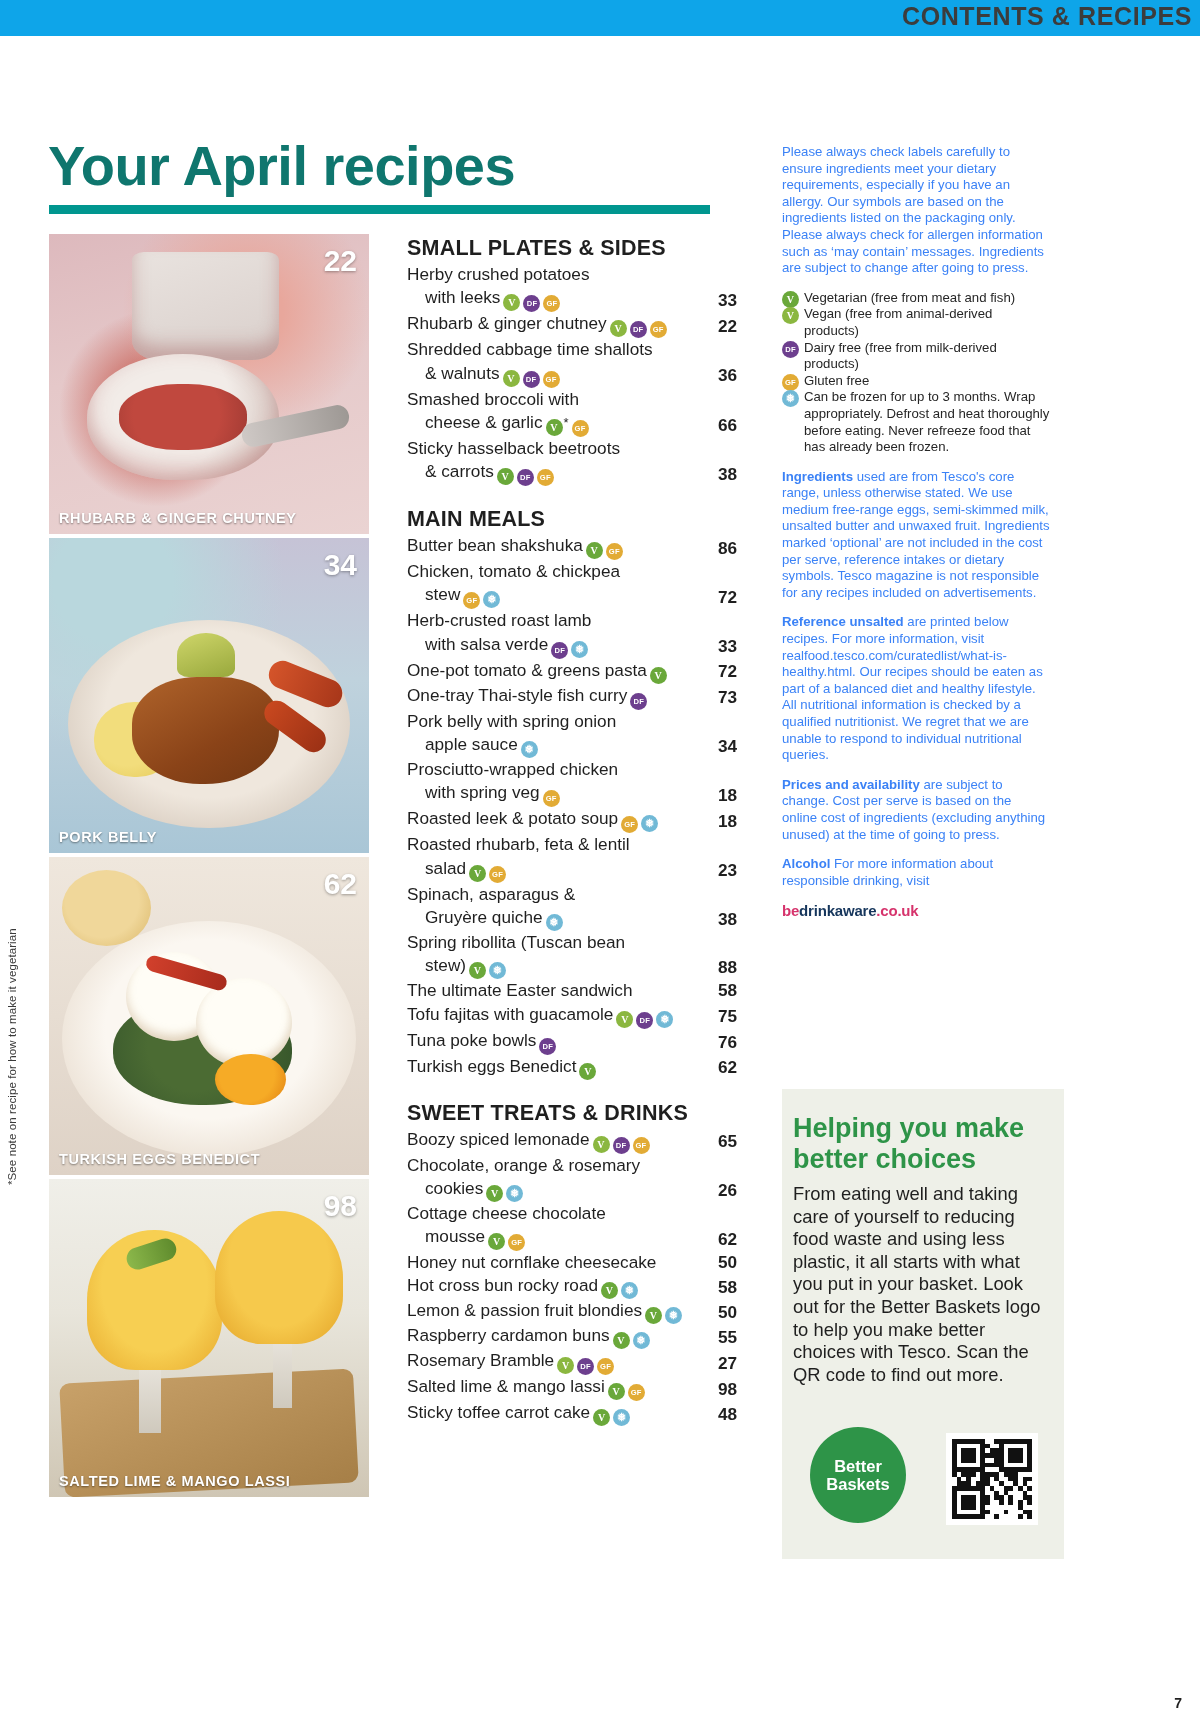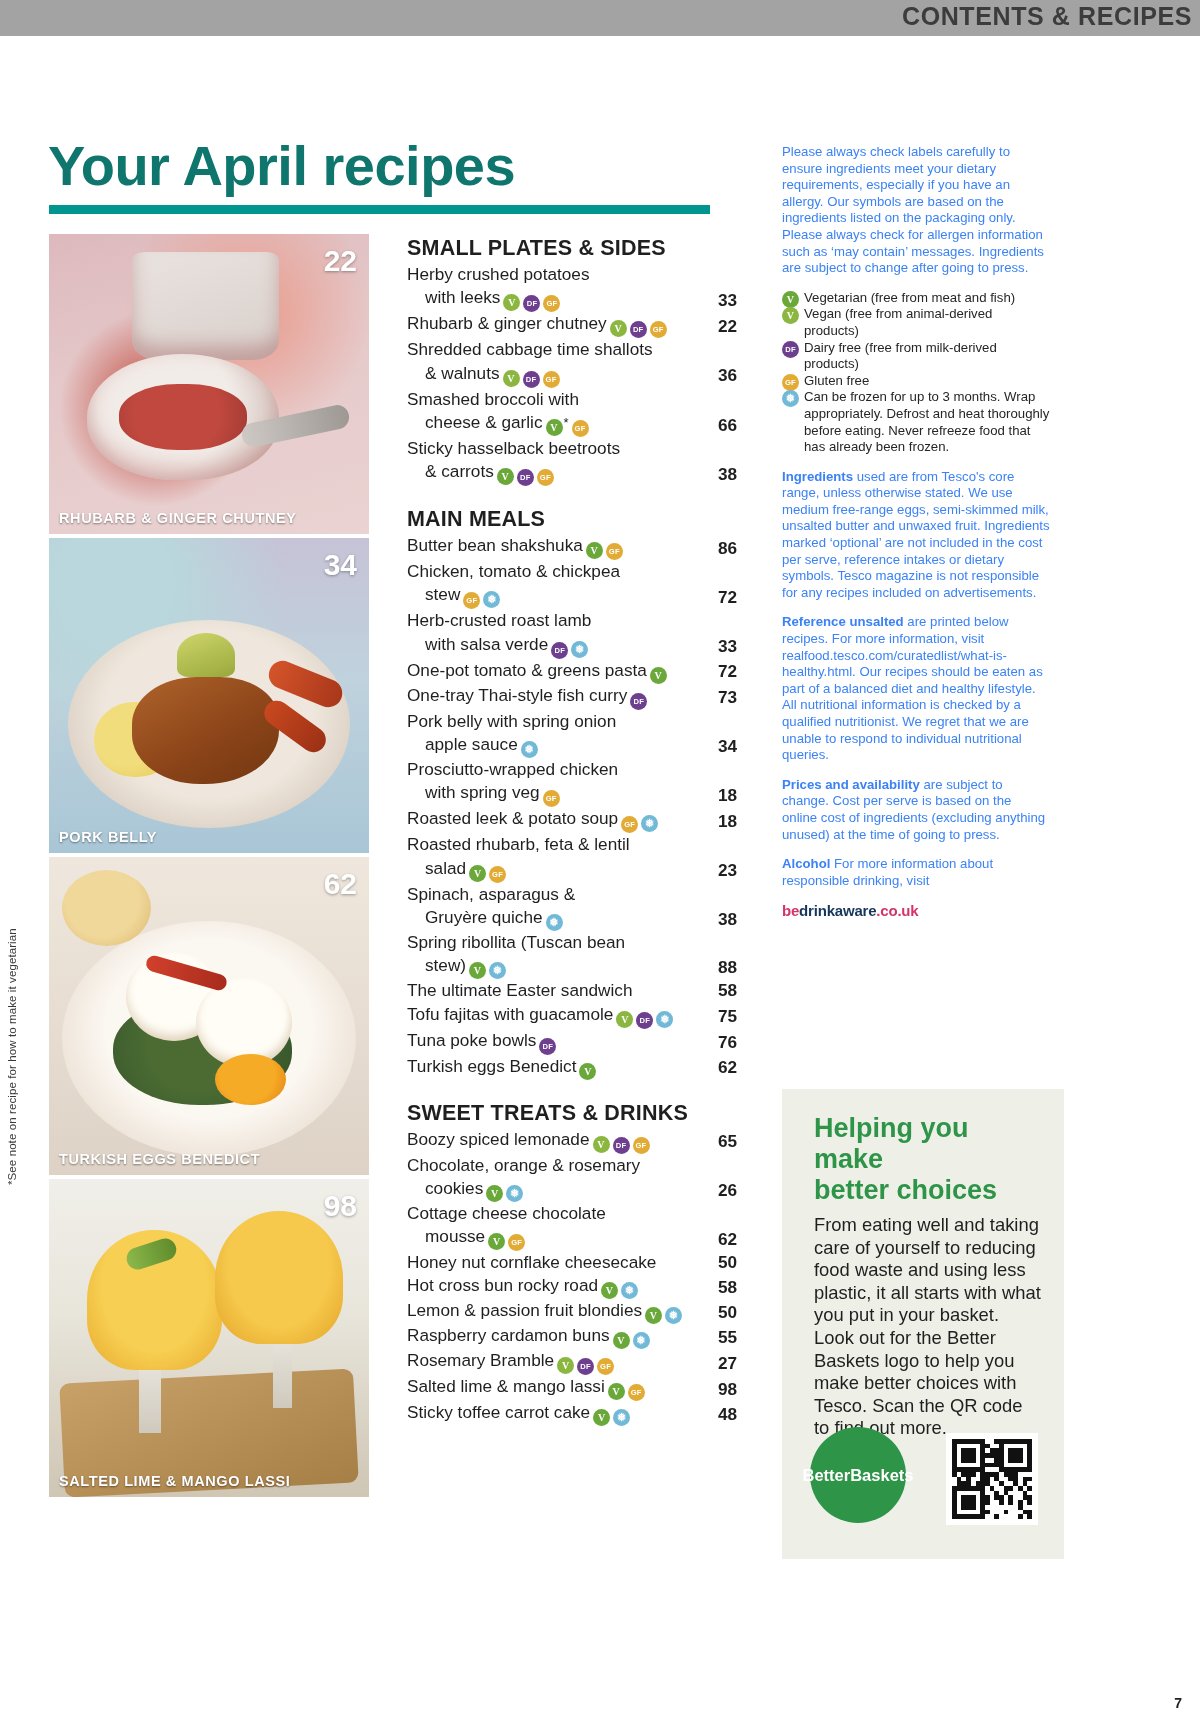--- a/index.html
+++ b/index.html
@@ -8,21 +8,21 @@
     background: #ffffff;
     font-family: "Liberation Sans", sans-serif;
     color: #262626;
     overflow: hidden;
   }
   .page { position: relative; width: 1200px; height: 1727px; background: #fff; }
 
   
   .masthead {
     position: absolute; top: 0; left: 0; width: 1200px; height: 36px;
-    background: #a3a3a3;
+    background: #0ea5e9;
   }
   .masthead-title {
     position: absolute; right: 8px; top: 2px;
     font-size: 25px; font-weight: bold; letter-spacing: .6px;
     color: #3c3c3c;
   }
 
   
   .title {
     position: absolute; left: 48px; top: 133px;
@@ -192,33 +192,33 @@
   .drinkaware { font-size: 15px; font-weight: bold; letter-spacing: -.2px; margin-top: 1px; }
   .da-be { color: #d6336c; }
   .da-main { color: #16365c; }
   .da-tld { color: #d6336c; }
 
   
   .bb {
     position: absolute; left: 782px; top: 1089px;
     width: 282px; height: 470px;
     background: #eef0e8;
-    padding: 24px 22px 0 32px;
+    padding: 24px 22px 0 11px;
   }
   .bb-title {
     font-size: 27px; line-height: 31px; font-weight: bold; color: #2e9448;
     margin-bottom: 8px;
   }
   .bb-body { font-size: 18.4px; line-height: 22.6px; color: #1f1f1f; }
 
   .bb-logo {
     position: absolute; left: 28px; bottom: 36px;
     width: 96px; height: 96px; border-radius: 50%;
     background: #2e9448; color: #fff;
-    display: flex; flex-direction: row; align-items: center; justify-content: center;
+    display: flex; flex-direction: column; align-items: center; justify-content: center;
     font-size: 16.5px; font-weight: bold; line-height: 18px; text-align: center;
   }
   .qr {
     position: absolute; right: 26px; bottom: 34px;
     width: 92px; height: 92px; background: #fff; padding: 6px;
   }
   .qr-grid { width: 100%; height: 100%; display: grid;
     grid-template-columns: repeat(17, 1fr); grid-template-rows: repeat(17, 1fr); }
   .qr-grid i { background: transparent; }
   .qr-grid i.on { background: #111; }

